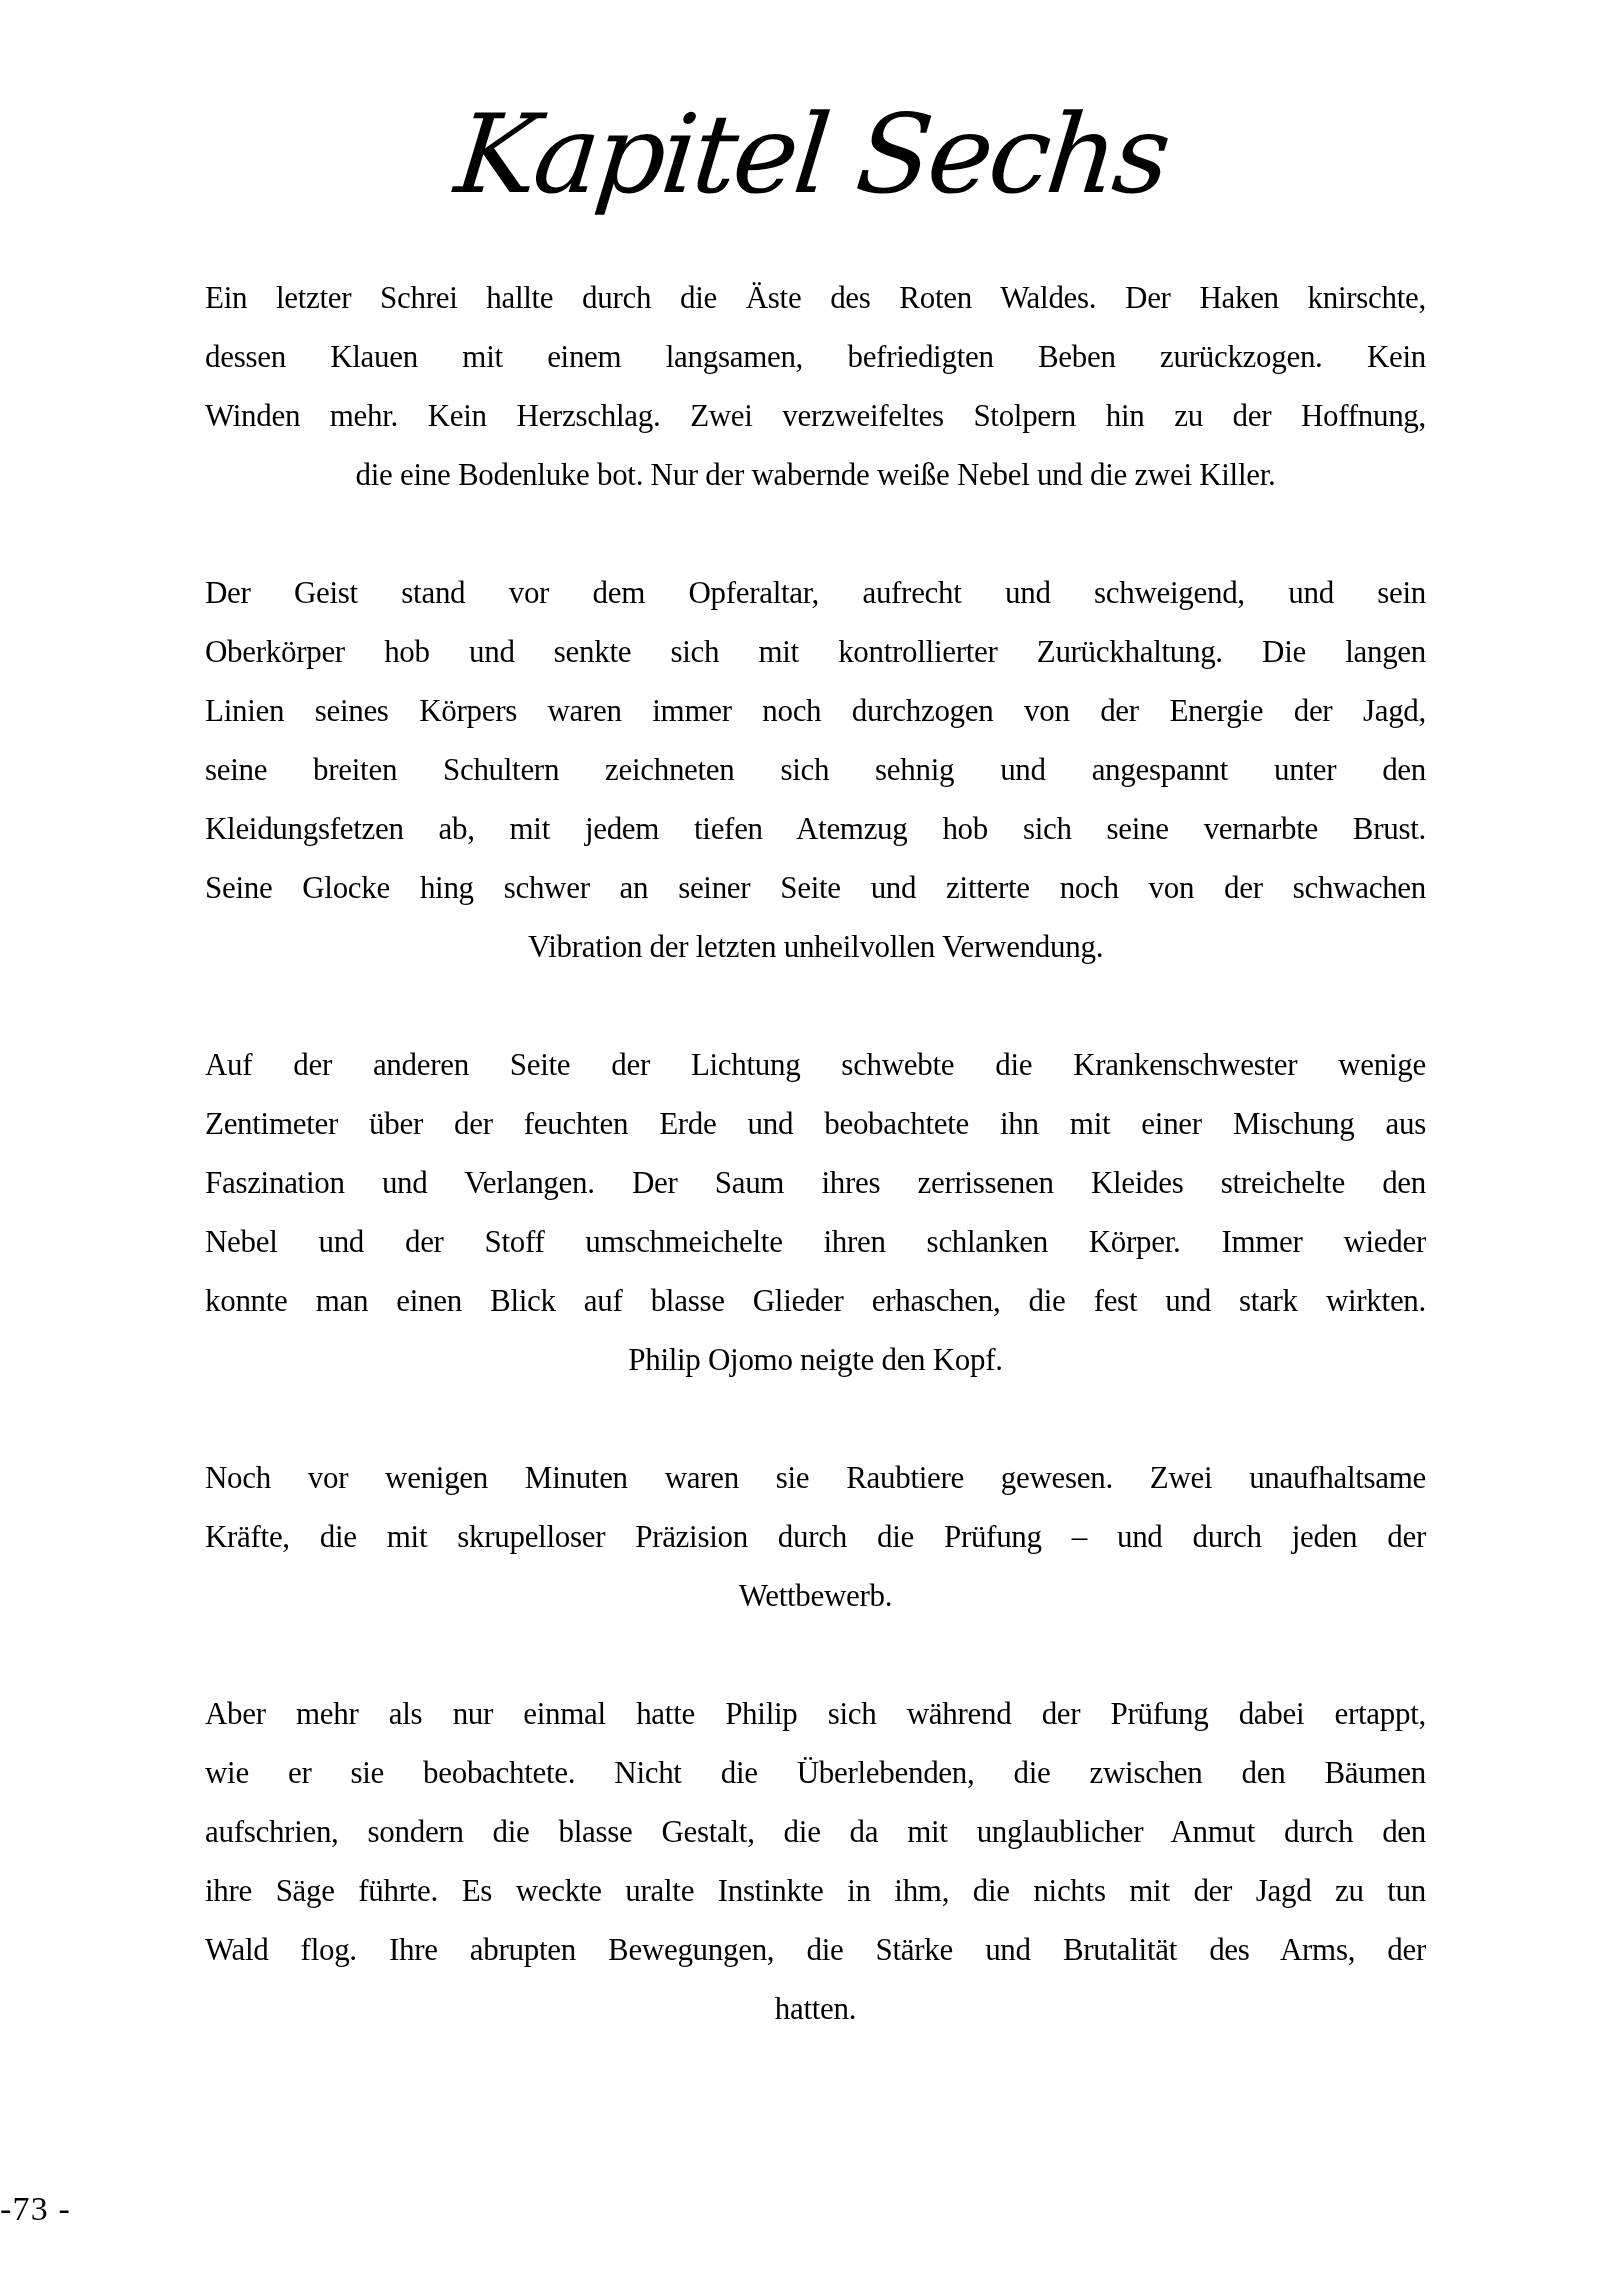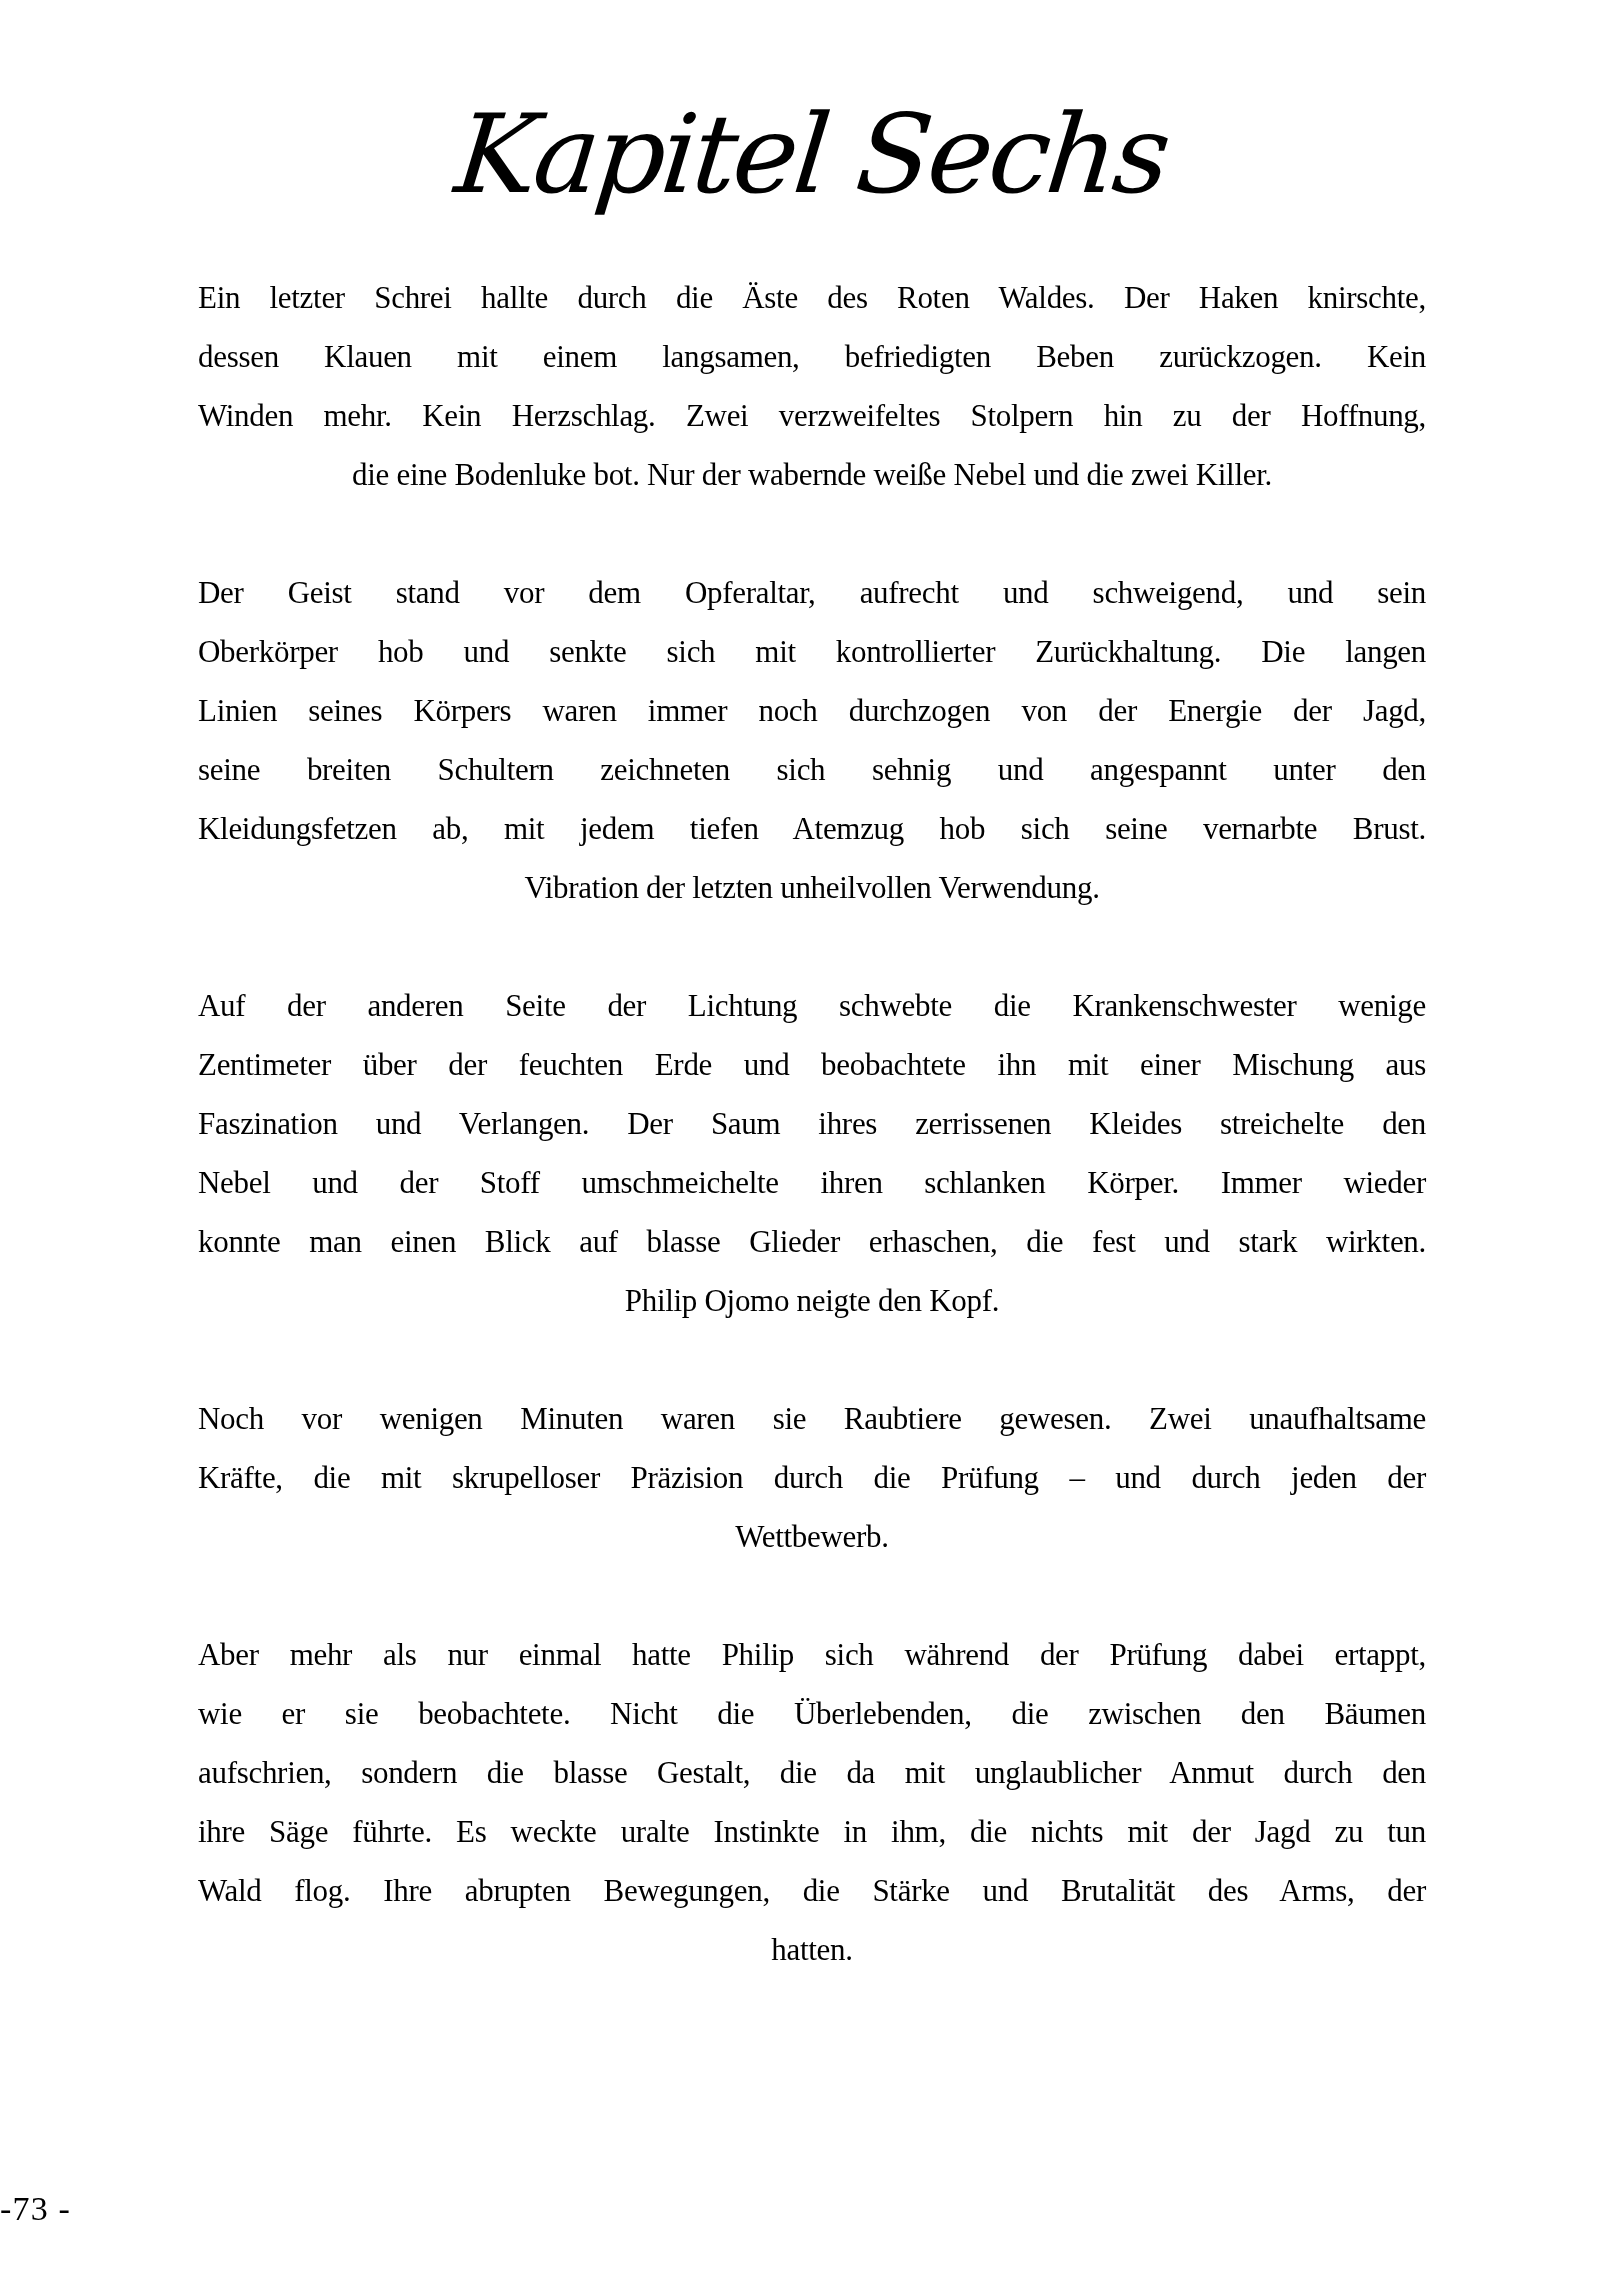--- a/index.html
+++ b/index.html
@@ -28,21 +28,21 @@
     letter-spacing: -3.5px;
     transform: skewX(-6deg);
     white-space: nowrap;
   }
   .content {
     position: absolute;
     top: 268px;
     left: 197px;
     width: 1229px;
   }
-  .para { margin: 0 0 59px 1px; }
+  .para { margin: 0 0 59px 8px; }
   .para:last-child { margin-bottom: 0; }
   .line {
     font-size: 31px;
     line-height: 59px;
     letter-spacing: -0.3px;
     text-align: justify;
     text-align-last: justify;
     white-space: normal;
     overflow: visible;
   }
@@ -75,20 +75,21 @@
       <div class="line">Winden mehr. Kein Herzschlag. Zwei verzweifeltes Stolpern hin zu der Hoffnung,</div>
       <div class="line c">die eine Bodenluke bot. Nur der wabernde weiße Nebel und die zwei Killer.</div>
     </div>
 
     <div class="para">
       <div class="line">Der Geist stand vor dem Opferaltar, aufrecht und schweigend, und sein</div>
       <div class="line">Oberkörper hob und senkte sich mit kontrollierter Zurückhaltung. Die langen</div>
       <div class="line">Linien seines Körpers waren immer noch durchzogen von der Energie der Jagd,</div>
       <div class="line">seine breiten Schultern zeichneten sich sehnig und angespannt unter den</div>
       <div class="line">Kleidungsfetzen ab, mit jedem tiefen Atemzug hob sich seine vernarbte Brust.</div>
+      <div class="line">Seine Glocke hing schwer an seiner Seite und zitterte noch von der schwachen</div>
       <div class="line c">Vibration der letzten unheilvollen Verwendung.</div>
     </div>
 
     <div class="para">
       <div class="line">Auf der anderen Seite der Lichtung schwebte die Krankenschwester wenige</div>
       <div class="line">Zentimeter über der feuchten Erde und beobachtete ihn mit einer Mischung aus</div>
       <div class="line">Faszination und Verlangen. Der Saum ihres zerrissenen Kleides streichelte den</div>
       <div class="line">Nebel und der Stoff umschmeichelte ihren schlanken Körper. Immer wieder</div>
       <div class="line">konnte man einen Blick auf blasse Glieder erhaschen, die fest und stark wirkten.</div>
       <div class="line c">Philip Ojomo neigte den Kopf.</div>

